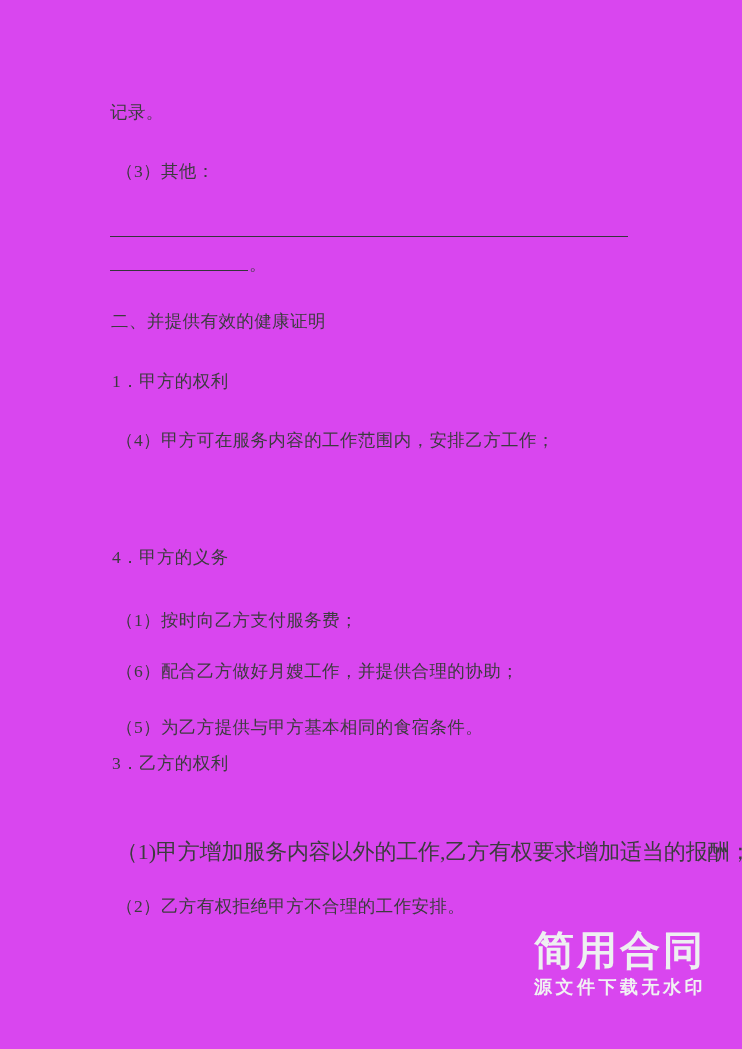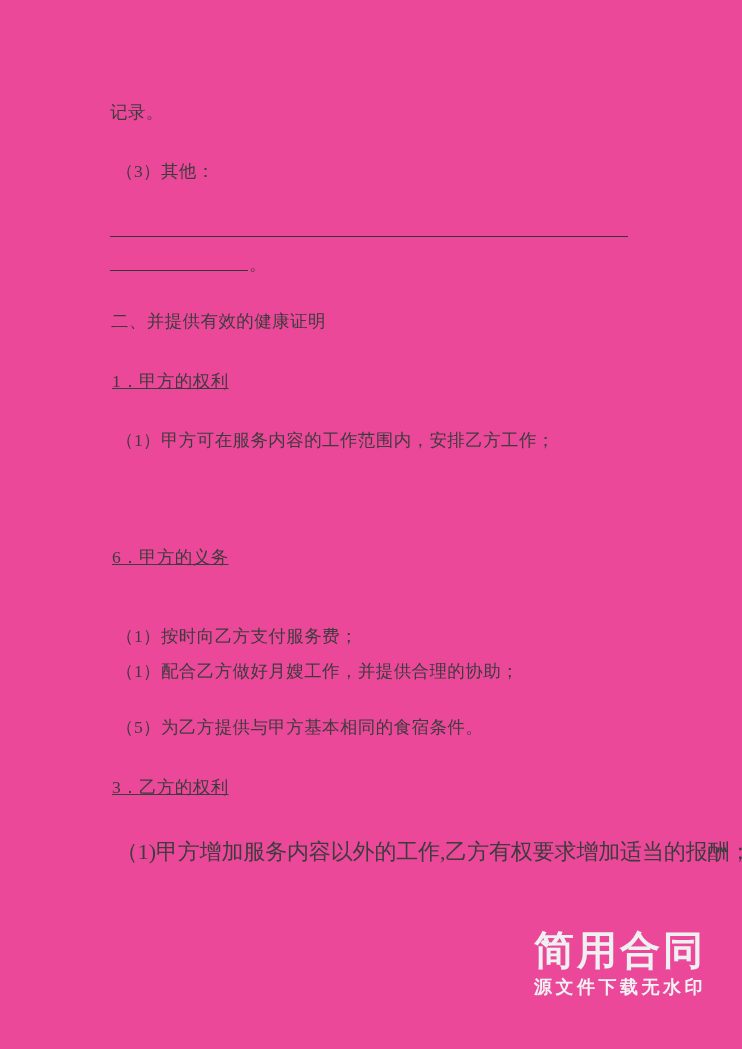--- a/index.html
+++ b/index.html
@@ -13,41 +13,41 @@
     overflow: hidden;
     position: relative;
     font-family: "Liberation Serif", "DejaVu Serif", serif;
     color: #3c3c3e;
     -webkit-font-smoothing: antialiased;
   }
 
   #page {
     position: absolute;
     inset: 0;
-    background: #ec4899;
+    background: #d946ef;
   }
 
   
   .line {
     position: absolute;
     white-space: nowrap;
     font-size: 17.5px;
     line-height: 1;
     color: #3c3c3e;
     letter-spacing: 0.4px;
   }
 
   
   .l-flush   { left: 110px; }
   
   .l-indent  { left: 116px; }
   
   .l-head    { left: 111px; }
   
-  .l-num     { left: 112px; text-decoration: underline; }
+  .l-num     { left: 112px; }
 
   
   .condensed {
     letter-spacing: -0.15px;
     font-size: 22px;
   }
 
   
   .rule {
     position: absolute;
@@ -107,34 +107,35 @@
   <div class="rule rule-long"></div>
 
   <div class="rule rule-short"></div>
 
   <div class="rule-period">。</div>
 
   <div class="line l-head" style="top:313px">二、并提供有效的健康证明</div>
 
   <div class="line l-num" style="top:373px">1．甲方的权利</div>
 
-  <div class="line l-indent" style="top:432px">（1）甲方可在服务内容的工作范围内，安排乙方工作；</div>
+  <div class="line l-indent" style="top:432px">（4）甲方可在服务内容的工作范围内，安排乙方工作；</div>
 
 
-  <div class="line l-num" style="top:549px">6．甲方的义务</div>
+  <div class="line l-num" style="top:549px">4．甲方的义务</div>
 
-  <div class="line l-indent" style="top:628px">（1）按时向乙方支付服务费；</div>
+  <div class="line l-indent" style="top:612px">（1）按时向乙方支付服务费；</div>
 
-  <div class="line l-indent" style="top:663px">（1）配合乙方做好月嫂工作，并提供合理的协助；</div>
+  <div class="line l-indent" style="top:663px">（6）配合乙方做好月嫂工作，并提供合理的协助；</div>
 
   <div class="line l-indent" style="top:719px">（5）为乙方提供与甲方基本相同的食宿条件。</div>
 
-  <div class="line l-num" style="top:779px">3．乙方的权利</div>
+  <div class="line l-num" style="top:755px">3．乙方的权利</div>
 
   <div class="line l-indent condensed" style="top:841px">（1)甲方增加服务内容以外的工作,乙方有权要求增加适当的报酬；</div>
 
+  <div class="line l-indent" style="top:898px">（2）乙方有权拒绝甲方不合理的工作安排。</div>
 
   <div id="watermark">
     <span class="wm-main">简用合同</span>
     <span class="wm-sub">源文件下载无水印</span>
   </div>
 
 </div>
 
 </body></html>

